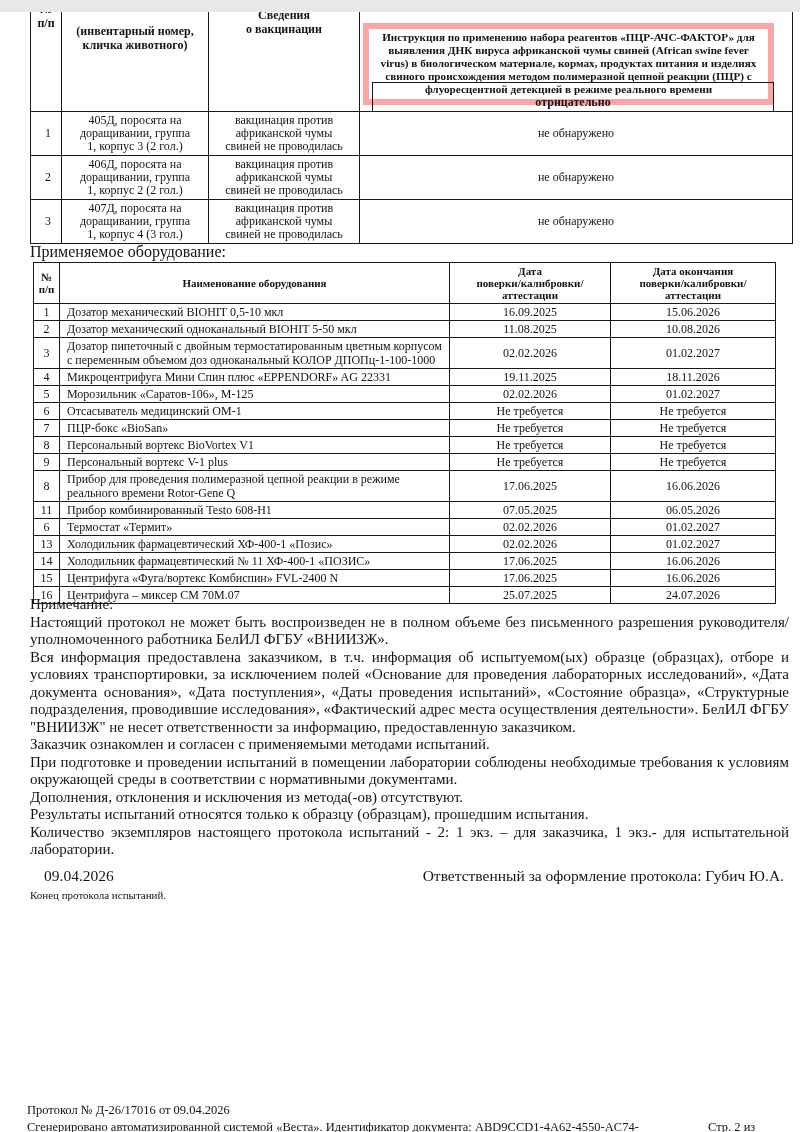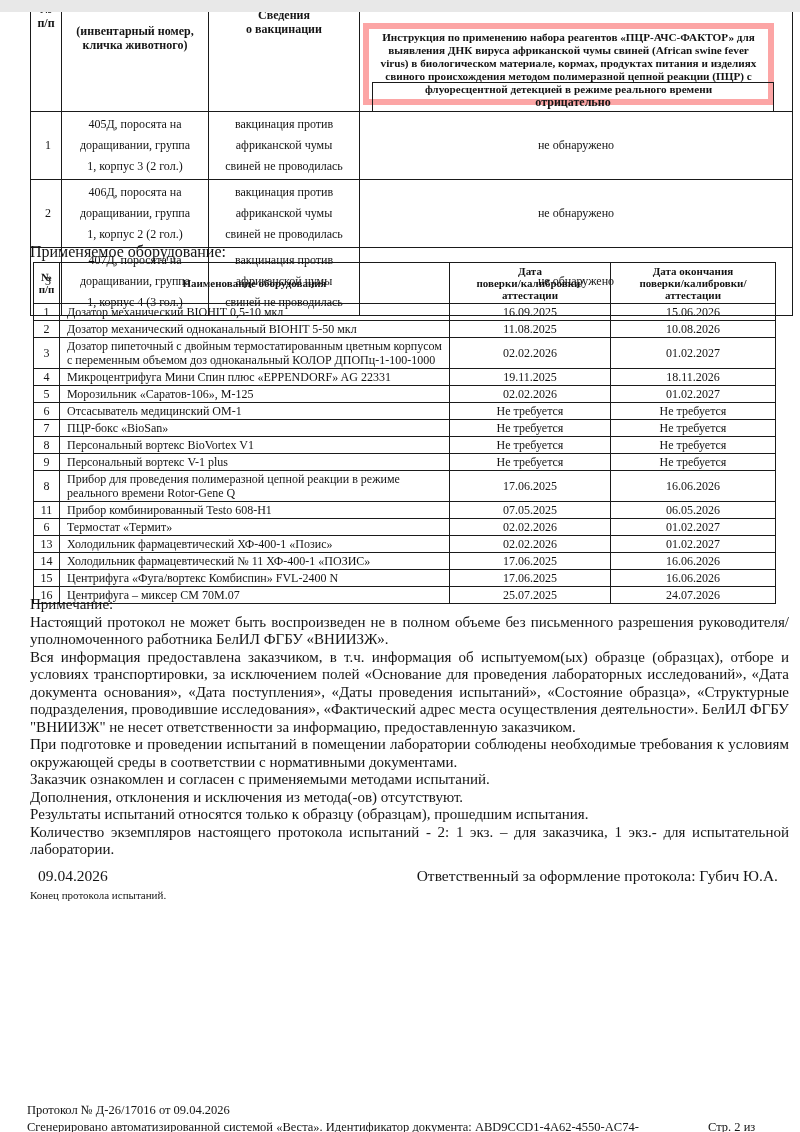--- a/index.html
+++ b/index.html
@@ -59,21 +59,21 @@
     border-bottom: none;
     font-weight: bold;
     font-size: 12px;
     line-height: 13px;
     text-align: center;
     padding: 13px 0 2px;
   }
   .t1 tbody td {
     height: 41px;
     text-align: center;
-    line-height: 21px;
+    line-height: 13px;
     padding: 2px 14px;
   }
 
   
   .equip-title {
     position: absolute;
     top: 231px;
     left: 30px;
     font-size: 16px;
   }
@@ -110,21 +110,21 @@
     width: 759px;
     font-size: 15px;
     line-height: 17.5px;
   }
   .note-p { text-align: justify; }
 
   
   .signoff {
     position: absolute;
     top: 855px;
-    left: 38px;
+    left: 44px;
     width: 740px;
     display: flex;
     justify-content: space-between;
     font-size: 15.5px;
   }
   .end-line {
     position: absolute;
     top: 877px;
     left: 30px;
     font-size: 11px;
@@ -342,23 +342,23 @@
   </table>
 
   <div class="notes">
     <div>Примечание:</div>
     <div>
 
         <div class="note-p">Настоящий протокол не может быть воспроизведен не в полном объеме без письменного разрешения руководителя/уполномоченного работника БелИЛ ФГБУ «ВНИИЗЖ».</div>
 
         <div class="note-p">Вся информация предоставлена заказчиком, в т.ч. информация об испытуемом(ых) образце (образцах), отборе и условиях транспортировки, за исключением полей «Основание для проведения лабораторных исследований», «Дата документа основания», «Дата поступления», «Даты проведения испытаний», «Состояние образца», «Структурные подразделения, проводившие исследования», «Фактический адрес места осуществления деятельности». БелИЛ ФГБУ "ВНИИЗЖ" не несет ответственности за информацию, предоставленную заказчиком.</div>
 
+        <div class="note-p">Заказчик ознакомлен и согласен с применяемыми методами испытаний.</div>
+
         <div class="note-p">При подготовке и проведении испытаний в помещении лаборатории соблюдены необходимые требования к условиям окружающей среды в соответствии с нормативными документами.</div>
-
-        <div class="note-p">Заказчик ознакомлен и согласен с применяемыми методами испытаний.</div>
 
         <div class="note-p">Дополнения, отклонения и исключения из метода(-ов) отсутствуют.</div>
 
         <div class="note-p">Результаты испытаний относятся только к образцу (образцам), прошедшим испытания.</div>
 
         <div class="note-p">Количество экземпляров настоящего протокола испытаний - 2: 1 экз. – для заказчика, 1 экз.- для испытательной лаборатории.</div>
       </div>
   </div>
 
   <div class="signoff">

